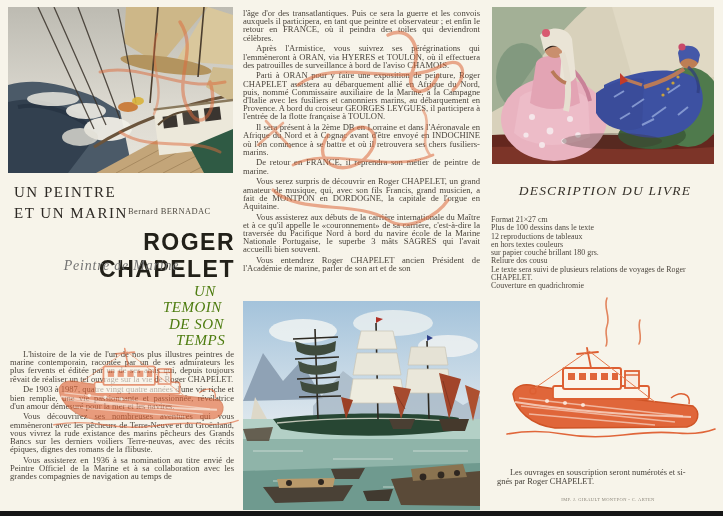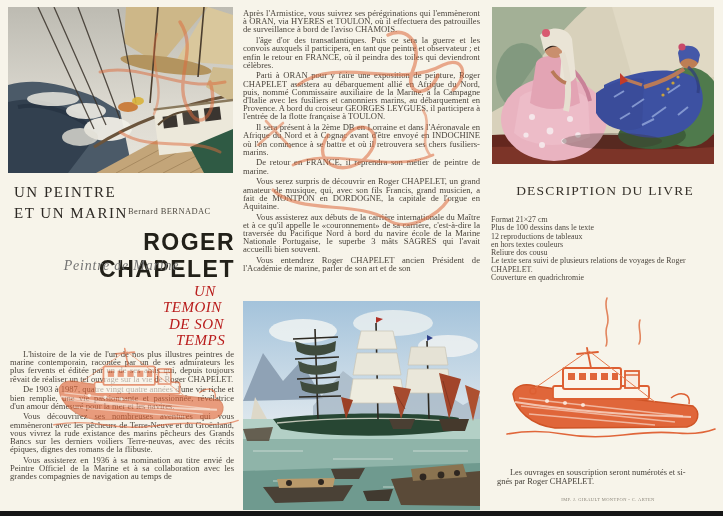--- a/index.html
+++ b/index.html
@@ -13,34 +13,34 @@
   svg{display:block;}
 
   
   .paint-storm{left:8px;top:7px;}
   .section-title{left:14px;top:182px;font-size:15px;letter-spacing:1.5px;color:var(--heading,#2d2924);line-height:21px;}
   .author{left:128px;top:206px;font-size:8.5px;letter-spacing:.4px;color:#4f4a42;}
   .main-title{left:8px;top:229px;width:227px;text-align:right;margin:0;
     font-family:"Liberation Sans",sans-serif;font-weight:bold;font-size:23px;
     letter-spacing:1.5px;color:#222019;}
   .subtitle{left:8px;top:258px;width:227px;text-align:center;font-style:italic;font-size:14px;letter-spacing:.8px;color:#737373;}
-  .motto{left:163px;top:283px;font-style:italic;font-size:15px;line-height:16.3px;color:#b91c1c;letter-spacing:.5px;}
+  .motto{left:163px;top:283px;font-style:italic;font-size:15px;line-height:16.3px;color:#4d7c0f;letter-spacing:.5px;}
   .motto div:nth-child(1){margin-left:31px;}
   .motto div:nth-child(3){margin-left:6px;}
   .motto div:nth-child(4){margin-left:13px;}
   .body-text{font-size:8.6px;line-height:8.2px;text-align:justify;}
   .body-text p{margin:0 0 2.5px 0;text-indent:13px;}
   .left-text{left:10px;top:350px;width:224px;}
   
   .mid-text{left:243px;top:9px;width:237px;}
   .mid-text p:first-child{text-indent:0;}
   .paint-harbor{left:243px;top:301px;}
   
   .paint-women{left:492px;top:7px;}
-  .desc-heading{left:492px;top:183px;width:226px;text-align:center;
+  .desc-heading{left:492px;top:183px;width:226px;text-align:center;font-style:italic;
     font-size:13.5px;letter-spacing:1.2px;color:#36312a;}
   .book-specs{left:491px;top:216px;width:198px;font-size:7.9px;line-height:8.3px;color:#4c463e;}
   .sketch-tug-right{left:505px;top:346px;}
   .sketch-tug-left{left:52px;top:342px;opacity:.62;}
   .scribble-mid{left:238px;top:15px;opacity:.55;}
   .scribble-left{left:62px;top:14px;opacity:.5;}
   .scribble-small{left:595px;top:294px;opacity:.8;}
   .note{left:497px;top:468px;width:222px;font-size:8.4px;line-height:9px;color:#46413a;}
   .note .l1{padding-left:13px;}
   .imprint{left:497px;top:497px;width:222px;text-align:center;font-size:4.5px;
@@ -147,22 +147,22 @@
       <p>De 1903 à 1987, quatre vingt quatre années d'une vie riche et bien remplie, une vie passionnante et passionnée, révélatrice d'un amour démesuré pour la mer et les navires.</p>
       <p>Vous découvrirez ses nombreuses aventures qui vous emmèneront avec les pêcheurs de Terre-Neuve et du Groënland, vous vivrez la rude existance des marins pêcheurs des Grands Bancs sur les derniers voiliers Terre-neuvas, avec des récits épiques, dignes des romans de la flibuste.</p>
       <p>Vous assisterez en 1936 à sa nomination au titre envié de Peintre Officiel de la Marine et à sa collaboration avec les grandes compagnies de navigation au temps de</p>
     </div>
 
   <svg class="abs sketch-tug-left" width="188" height="100" viewBox="0 0 212 102">
     <use href="#tug"></use>
   </svg>
 
   <div class="abs body-text mid-text">
+      <p>l'âge d'or des transatlantiques. Puis ce sera la guerre et les convois auxquels il participera, en tant que peintre et observateur ; et enfin le retour en FRANCE, où il peindra des toiles qui deviendront célèbres.</p>
       <p>Après l'Armistice, vous suivrez ses pérégrinations qui l'emmèneront à ORAN, via HYERES et TOULON, où il effectuera des patrouilles de surveillance à bord de l'aviso CHAMOIS.</p>
-      <p>l'âge d'or des transatlantiques. Puis ce sera la guerre et les convois auxquels il participera, en tant que peintre et observateur ; et enfin le retour en FRANCE, où il peindra des toiles qui deviendront célèbres.</p>
       <p>Parti à ORAN pour y faire une exposition de peinture, Roger CHAPELET assistera au débarquement allié en Afrique du Nord, puis, nommé Commissaire auxiliaire de la Marine, à la Campagne d'Italie avec les fusiliers et canonniers marins, au débarquement en Provence. A bord du croiseur GEORGES LEYGUES, il participera à l'entrée de la flotte française à TOULON.</p>
       <p>Il sera présent à la 2ème DB en Lorraine et dans l'Aéronavale en Afrique du Nord et à Cognac avant d'être envoyé en INDOCHINE où l'on commence à se battre et où il retrouvera ses chers fusiliers-marins.</p>
       <p>De retour en FRANCE, il reprendra son métier de peintre de marine.</p>
       <p>Vous serez surpris de découvrir en Roger CHAPELET, un grand amateur de musique, qui, avec son fils Francis, grand musicien, a fait de MONTPON en DORDOGNE, la capitale de l'orgue en Aquitaine.</p>
       <p>Vous assisterez aux débuts de la carrière internationale du Maître et à ce qu'il appelle le «couronnement» de sa carrière, c'est-à-dire la traversée du Pacifique Nord à bord du navire école de la Marine Nationale Portugaise, le superbe 3 mâts SAGRES qui l'avait accueilli bien souvent.</p>
       <p>Vous entendrez Roger CHAPELET ancien Président de l'Académie de marine, parler de son art et de son</p>
     </div>
 
   <svg class="abs scribble-mid" width="245" height="230" viewBox="0 0 245 230">
     <g fill="none" stroke="#dd6a3c" stroke-linecap="round">
@@ -285,20 +285,21 @@
     <ellipse cx="120" cy="134" rx="50" ry="8" fill="#3a2f28" opacity=".3"></ellipse>
   </svg>
 
   <div class="abs desc-heading">DESCRIPTION DU LIVRE</div>
 
   <div class="abs book-specs">
       <div>Format 21×27 cm</div>
       <div>Plus de 100 dessins dans le texte</div>
       <div>12 reproductions de tableaux</div>
       <div>en hors textes couleurs</div>
+      <div>sur papier couché brillant 180 grs.</div>
       <div>Reliure dos cousu</div>
       <div>Le texte sera suivi de plusieurs relations de voyages de Roger CHAPELET.</div>
       <div>Couverture en quadrichromie</div>
     </div>
 
   <svg class="abs scribble-small" width="60" height="55" viewBox="0 0 60 55">
     <g fill="none" stroke="#dd6a3c" stroke-width="1.6" stroke-linecap="round">
       <path d="M12,4 C8,14 16,22 12,32 C9,40 14,46 11,52"></path>
       <path d="M45,26 C42,34 48,42 44,50"></path>
     </g>

